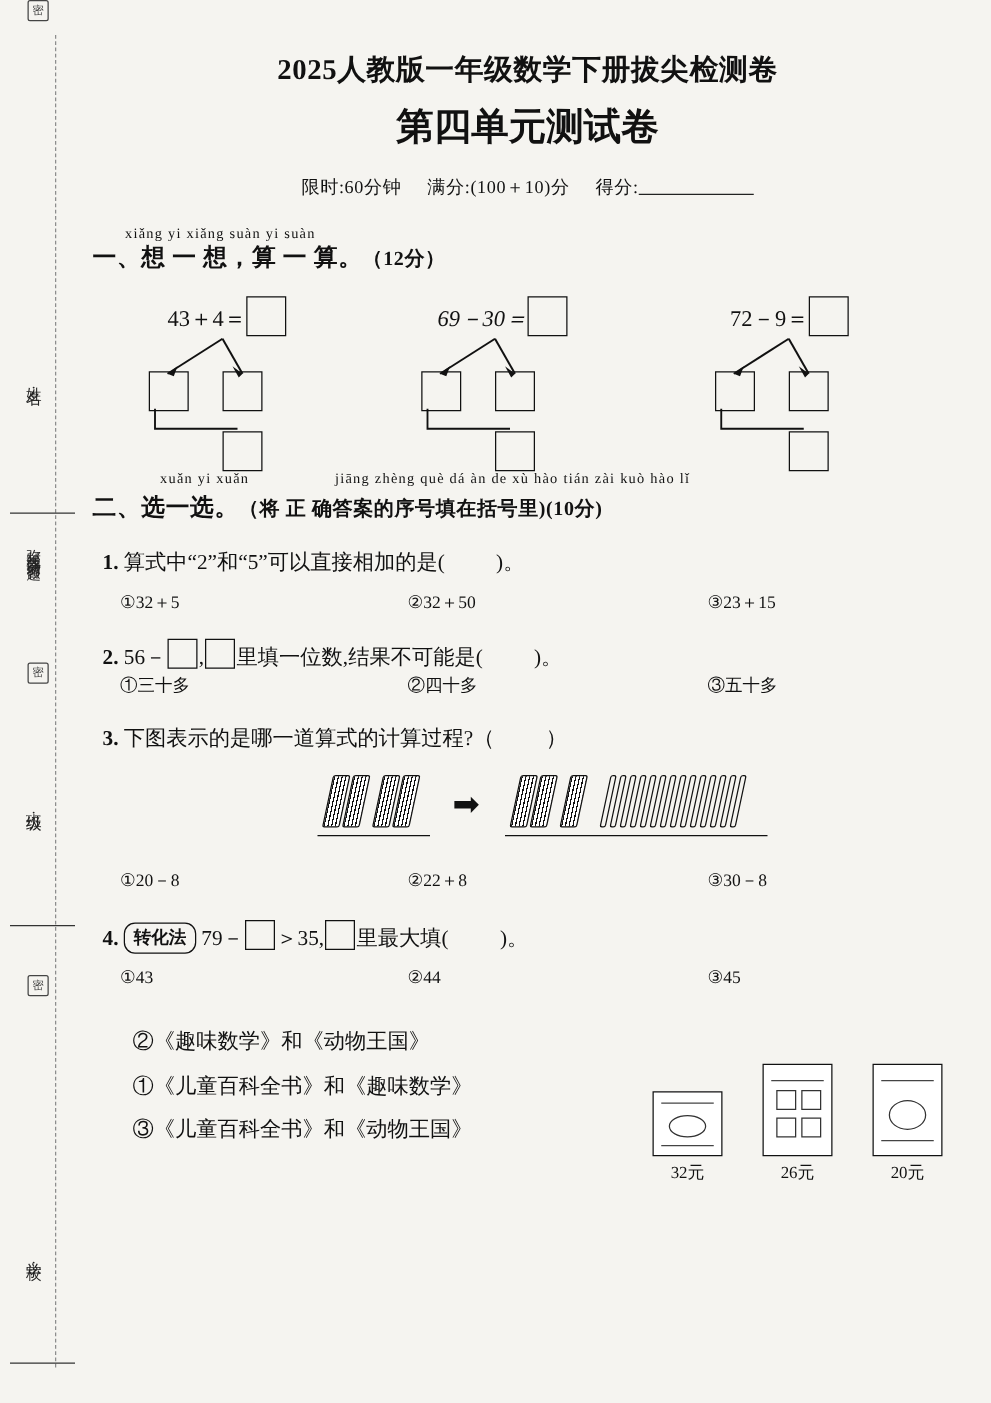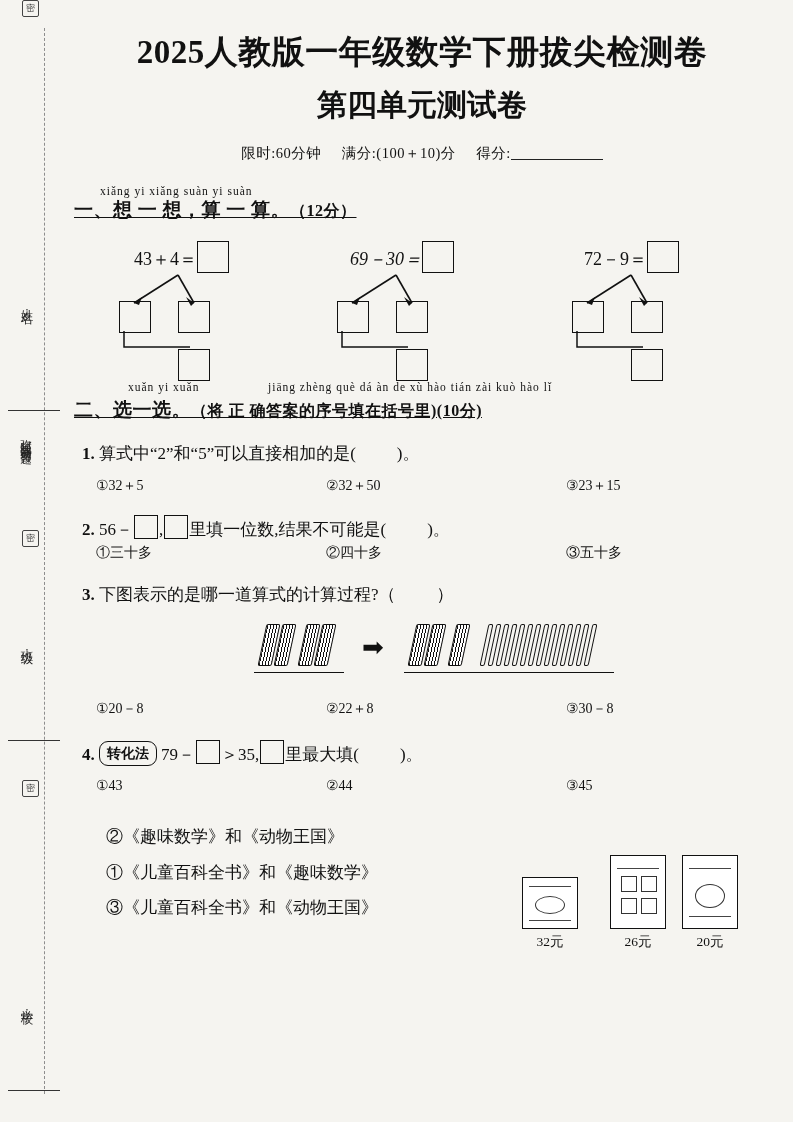--- a/index.html
+++ b/index.html
@@ -41,24 +41,24 @@
     position:absolute;left:22px;width:15px;height:15px;
     border:1px solid #444;border-radius:2px;
     font-size:9px;line-height:15px;text-align:center;color:#444;
   }
 
   .content{
     position:absolute;left:72px;top:0;width:700px;height:1122px;
   }
 
   h1.title{
-    font-size:33px;
+    font-size:23px;
     font-weight:bold;
     text-align:center;
-    margin:30px 0 0 0;
+    margin:40px 0 0 0;
     letter-spacing:0.5px;
     font-family:"Liberation Serif", serif;
   }
   h2.subtitle{
     font-size:30px;
     font-weight:bold;
     text-align:center;
     margin:10px 0 0 0;
   }
   .meta{
@@ -76,21 +76,20 @@
     font-size:11.5px;
     letter-spacing:1px;
     font-family:"Liberation Serif", serif;
     margin-left:28px;
   }
   .sec-head{
     font-size:19px;
     font-weight:bold;
     margin:0 0 0 2px;
     letter-spacing:0.5px;
-    text-decoration:underline;
   }
   .sec-head .small{font-size:16px;font-weight:bold;}
 
   .row-ex{
     position:relative;
     height:140px;
   }
   .exp{
     position:absolute;
     font-size:18px;
@@ -382,21 +381,21 @@
           <div class="book" style="left:88px;top:0;width:72px;">
             <div class="bk-img">
               <div class="ln" style="top:12px;"></div>
               <div class="sq" style="left:10px;top:20px;width:14px;height:14px;"></div>
               <div class="sq" style="left:30px;top:20px;width:14px;height:14px;"></div>
               <div class="sq" style="left:10px;top:42px;width:14px;height:14px;"></div>
               <div class="sq" style="left:30px;top:42px;width:14px;height:14px;"></div>
             </div>
             <div>26元</div>
           </div>
-          <div class="book" style="left:160px;top:0;width:72px;">
+          <div class="book" style="left:176px;top:0;width:72px;">
             <div class="bk-img">
               <div class="ln" style="top:12px;"></div>
               <div class="ov" style="top:28px;height:22px;"></div>
               <div class="ln" style="top:60px;"></div>
             </div>
             <div>20元</div>
           </div>
         </div>
       </div>
 

